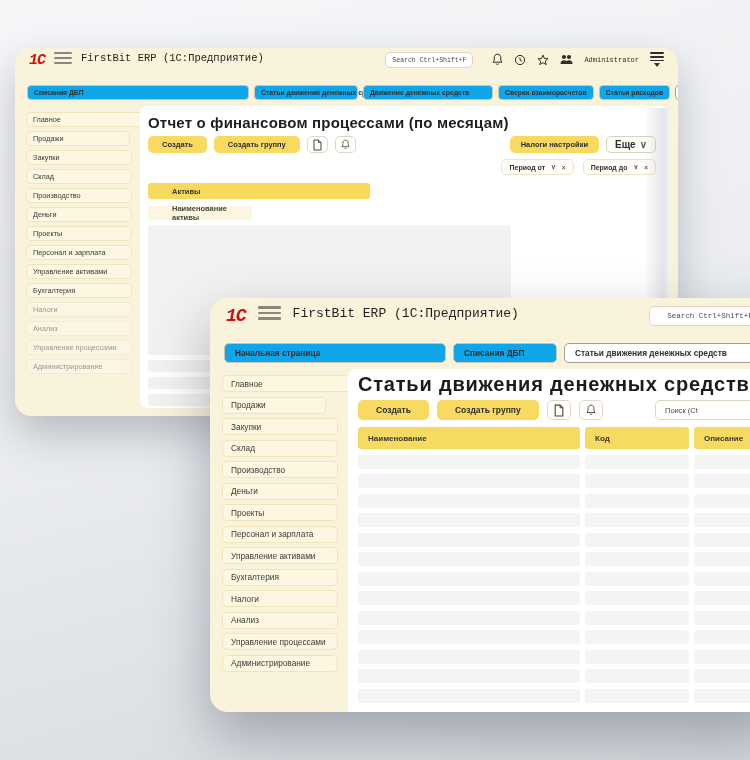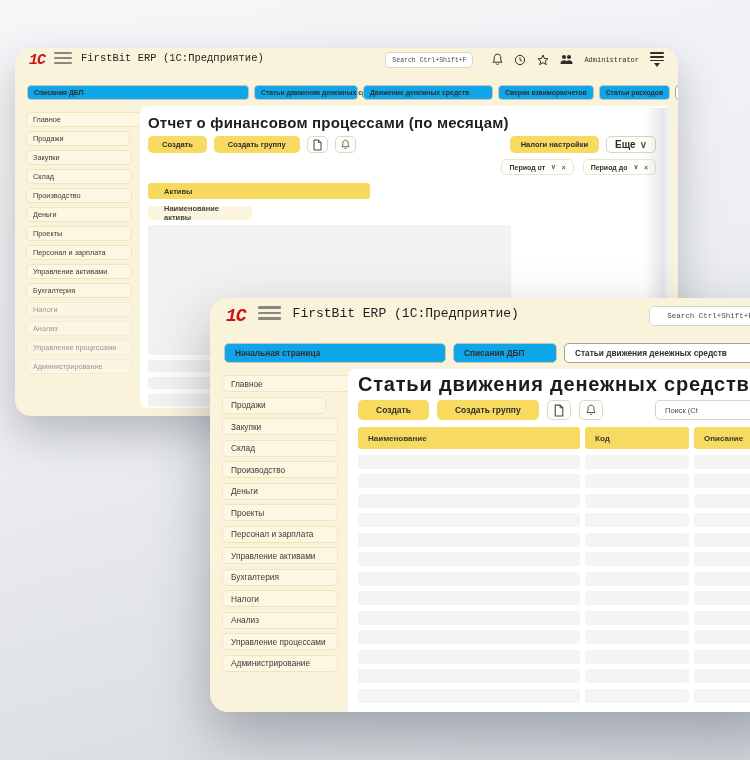--- a/index.html
+++ b/index.html
@@ -62,21 +62,21 @@
   .bw-toolbar { display:flex; align-items:center; gap:7px; margin-top:5px; padding-right:14px; }
   .bw-toolbar .btn-yellow { height:17px; padding:0 14px; font-size:7.5px; }
   .bw-toolbar .btn-icon { height:17px; width:21px; }
   .bw-right { margin-left:auto; display:flex; gap:7px; }
   .bw-right .btn-ghost { height:17px; padding:0 8px; gap:4px; font-size:10px; }
   .bw-filters { display:flex; justify-content:flex-end; gap:9px; margin-top:6px; padding-right:14px; }
   .filter-box { height:16px; background:#fffef9; border:1px solid #ece5cb; border-radius:5px;
                 display:flex; align-items:center; gap:6px; padding:0 7px; font-size:7px; font-weight:700; color:#333; }
   .filter-box .glyph { font-size:6.5px; }
   #finance-table { margin-top:8px; width:363px; display:flex; flex-direction:column; }
-  .brow { border-radius:3px; display:flex; align-items:center; padding:0 16px; font-size:7.5px; font-weight:700; }
+  .brow { border-radius:3px; display:flex; align-items:center; padding:0 24px; font-size:7.5px; font-weight:700; }
   .brow.section { height:16px; background:#f7d95e; color:#3a392e; margin-bottom:7px; }
   .brow.group   { height:14px; background:#fcf6e1; color:#49483e; margin-bottom:5px; }
   .brow.empty   { height:12px; background:#f2f2f0; margin-bottom:5px; }
   .scroll-shade { position:absolute; top:2px; right:0; width:26px; height:296px; border-radius:4px;
                   background:linear-gradient(90deg, rgba(120,126,138,0) 0%, rgba(120,126,138,.20) 75%, rgba(120,126,138,.08) 100%); }
 
   
   #frontwin { left:210px; top:298px; width:575px; height:414px; border-radius:18px; z-index:2;
               box-shadow:0 24px 55px rgba(85,90,102,.45); }
   #frontwin .win-header { height:38px; padding:8px 14px 0 16px; gap:12px; }

